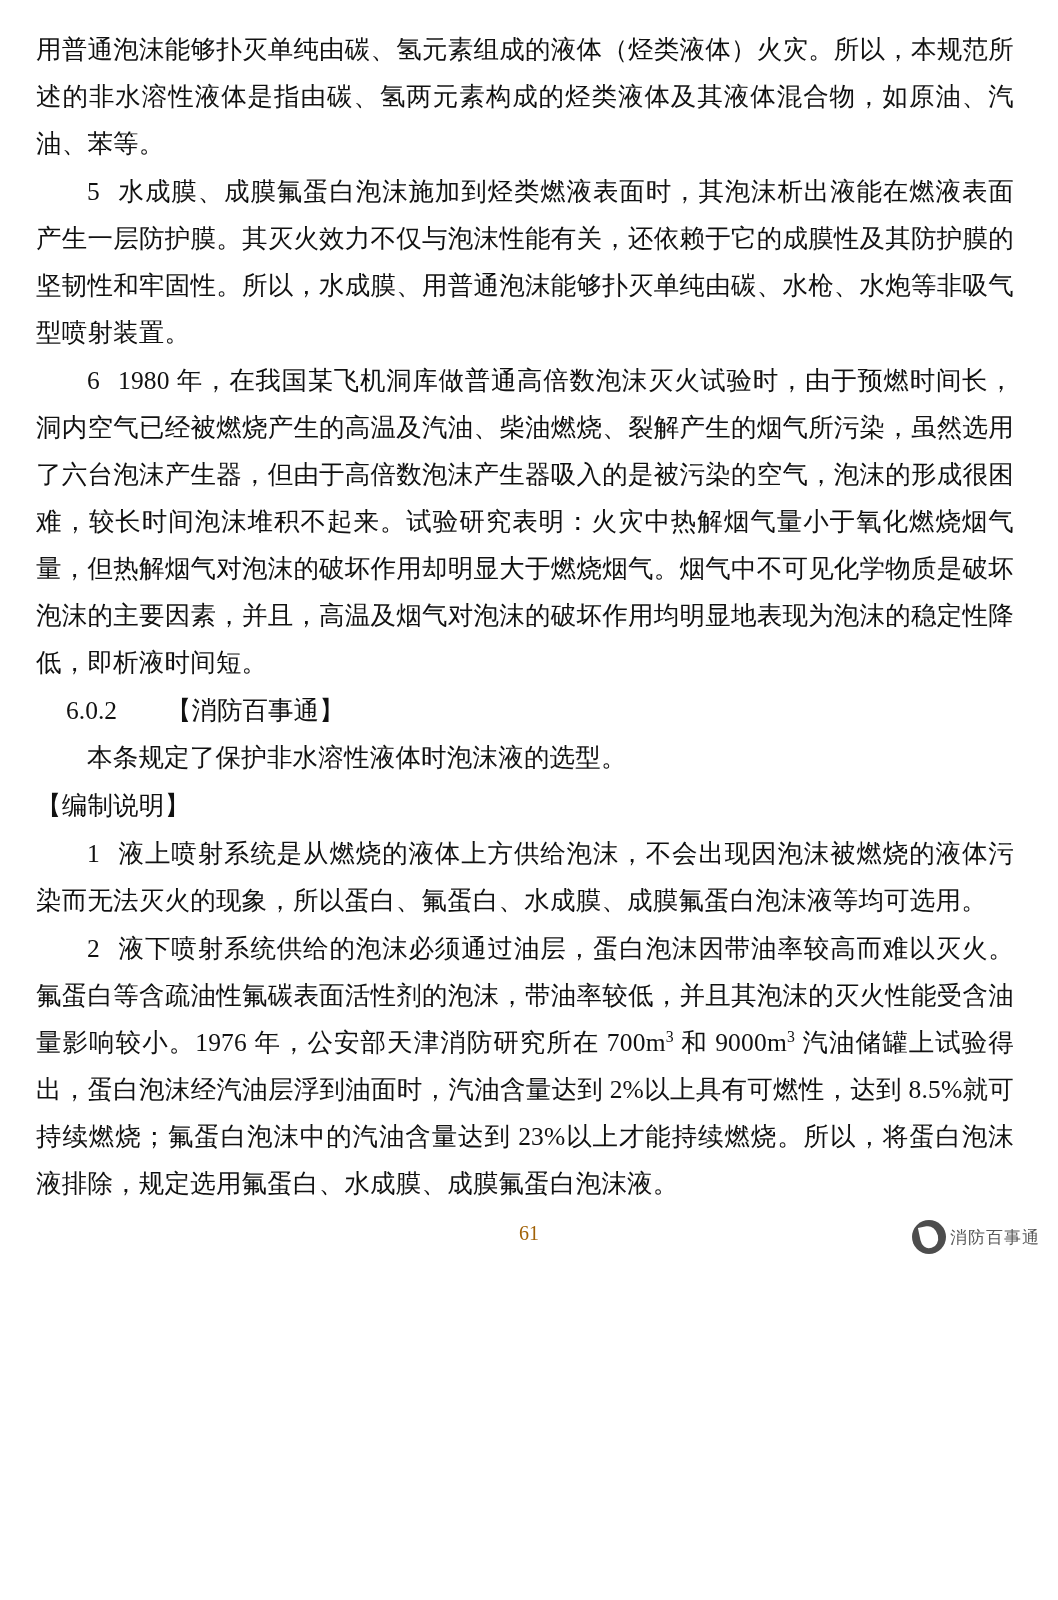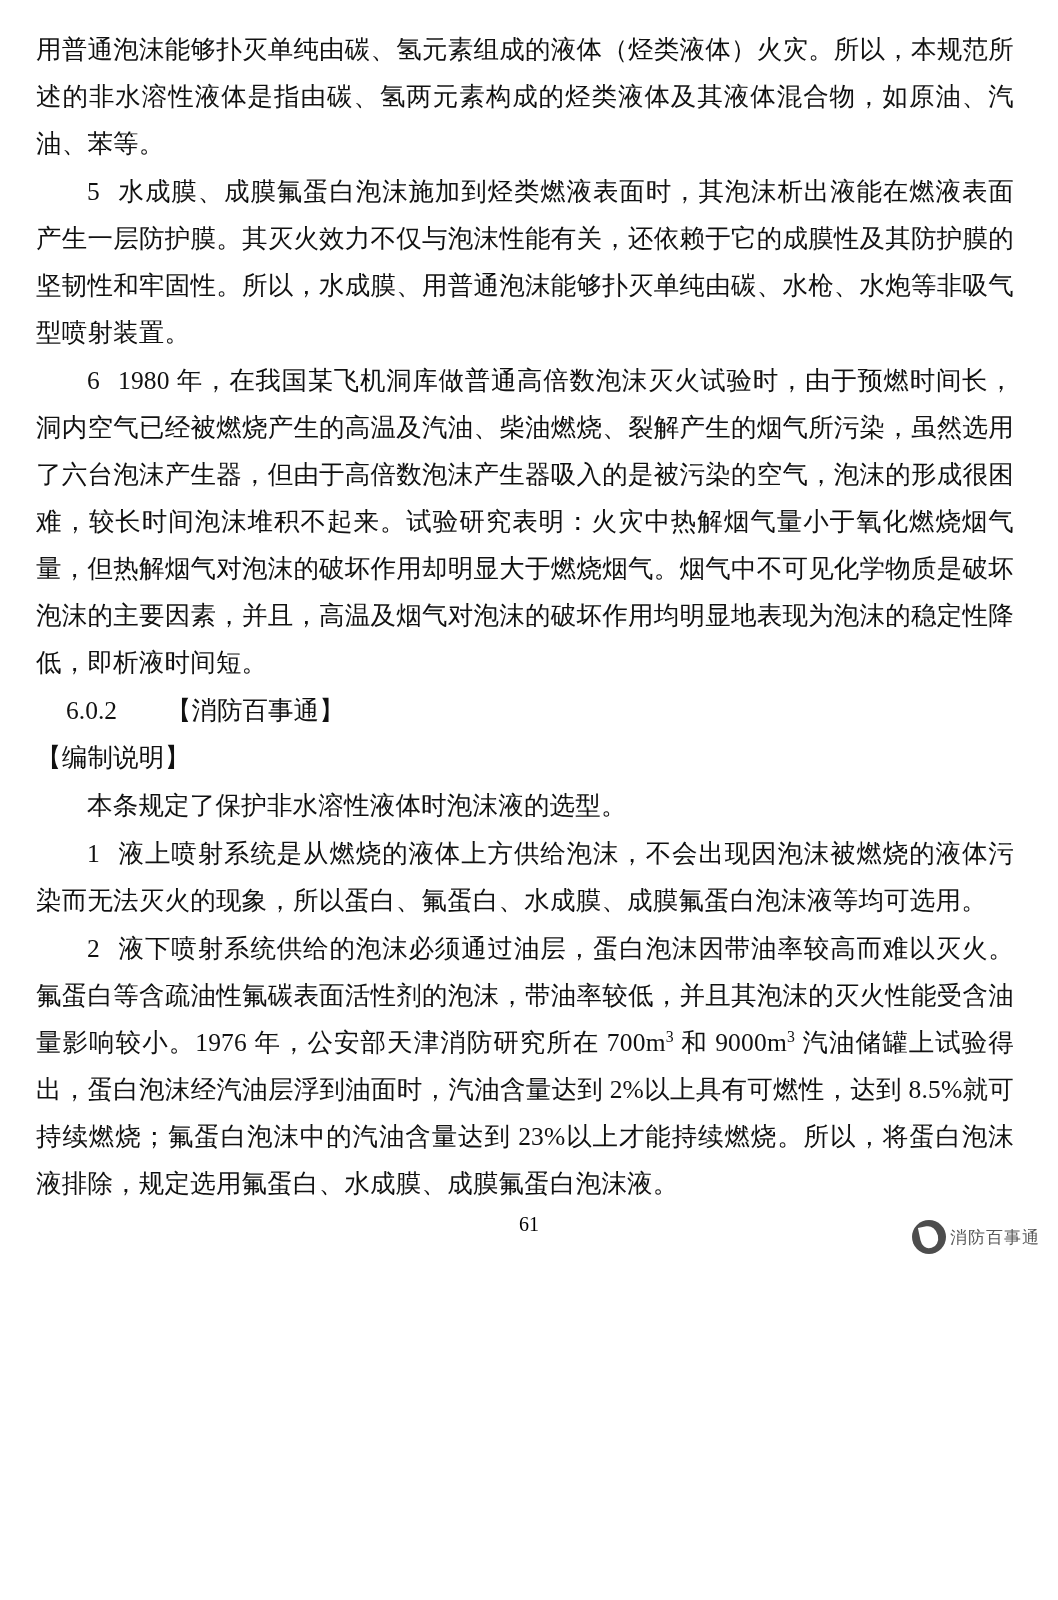--- a/index.html
+++ b/index.html
@@ -51,27 +51,27 @@
     margin: 0;
     text-indent: 0;
   }
   .clause-id {
     display: inline-block;
     width: 100px;
     margin-left: 30px;
   }
   .page-number {
     position: absolute;
-    bottom: 32px;
+    bottom: 23px;
     left: 0;
     width: 1058px;
     text-align: center;
     font-size: 20px;
     font-family: "Liberation Serif", serif;
-    color: #000000;
+    color: #a16207;
   }
   .watermark {
     position: absolute;
     right: 18px;
     bottom: 14px;
     display: flex;
     align-items: center;
     gap: 4px;
     opacity: 0.85;
   }
@@ -115,23 +115,23 @@
   <p class="para noindent">用普通泡沫能够扑灭单纯由碳、氢元素组成的液体（烃类液体）火灾。所以，本规范所述的非水溶性液体是指由碳、氢两元素构成的烃类液体及其液体混合物，如原油、汽油、苯等。</p>
 
 
   <p class="para numbered"><span class="num-lead">5</span><span>水成膜、成膜氟蛋白泡沫施加到烃类燃液表面时，其泡沫析出液能在燃液表面产生一层防护膜。其灭火效力不仅与泡沫性能有关，还依赖于它的成膜性及其防护膜的坚韧性和牢固性。所以，水成膜、用普通泡沫能够扑灭单纯由碳、水枪、水炮等非吸气型喷射装置。</span></p>
 
   <p class="para numbered"><span class="num-lead">6</span><span>1980 年，在我国某飞机洞库做普通高倍数泡沫灭火试验时，由于预燃时间长，洞内空气已经被燃烧产生的高温及汽油、柴油燃烧、裂解产生的烟气所污染，虽然选用了六台泡沫产生器，但由于高倍数泡沫产生器吸入的是被污染的空气，泡沫的形成很困难，较长时间泡沫堆积不起来。试验研究表明：火灾中热解烟气量小于氧化燃烧烟气量，但热解烟气对泡沫的破坏作用却明显大于燃烧烟气。烟气中不可见化学物质是破坏泡沫的主要因素，并且，高温及烟气对泡沫的破坏作用均明显地表现为泡沫的稳定性降低，即析液时间短。</span></p>
 
   <p class="clause-line"><span class="clause-id">6.0.2</span><span>【消防百事通】</span></p>
 
 
+  <p class="para indent">本条规定了保护非水溶性液体时泡沫液的选型。</p>
+
   <p class="para noindent">【编制说明】</p>
-
-  <p class="para indent">本条规定了保护非水溶性液体时泡沫液的选型。</p>
 
   <p class="para numbered"><span class="num-lead">1</span><span>液上喷射系统是从燃烧的液体上方供给泡沫，不会出现因泡沫被燃烧的液体污染而无法灭火的现象，所以蛋白、氟蛋白、水成膜、成膜氟蛋白泡沫液等均可选用。</span></p>
 
   <p class="para numbered"><span class="num-lead">2</span><span>液下喷射系统供给的泡沫必须通过油层，蛋白泡沫因带油率较高而难以灭火。氟蛋白等含疏油性氟碳表面活性剂的泡沫，带油率较低，并且其泡沫的灭火性能受含油量影响较小。1976 年，公安部天津消防研究所在 700m</span><sup>3</sup><span> 和 9000m</span><sup>3</sup><span> 汽油储罐上试验得出，蛋白泡沫经汽油层浮到油面时，汽油含量达到 2%以上具有可燃性，达到 8.5%就可持续燃烧；氟蛋白泡沫中的汽油含量达到 23%以上才能持续燃烧。所以，将蛋白泡沫液排除，规定选用氟蛋白、水成膜、成膜氟蛋白泡沫液。</span></p>
 
 
   <div class="page-number">61</div>
 
   <div class="watermark">
     <div class="wm-logo"></div>

